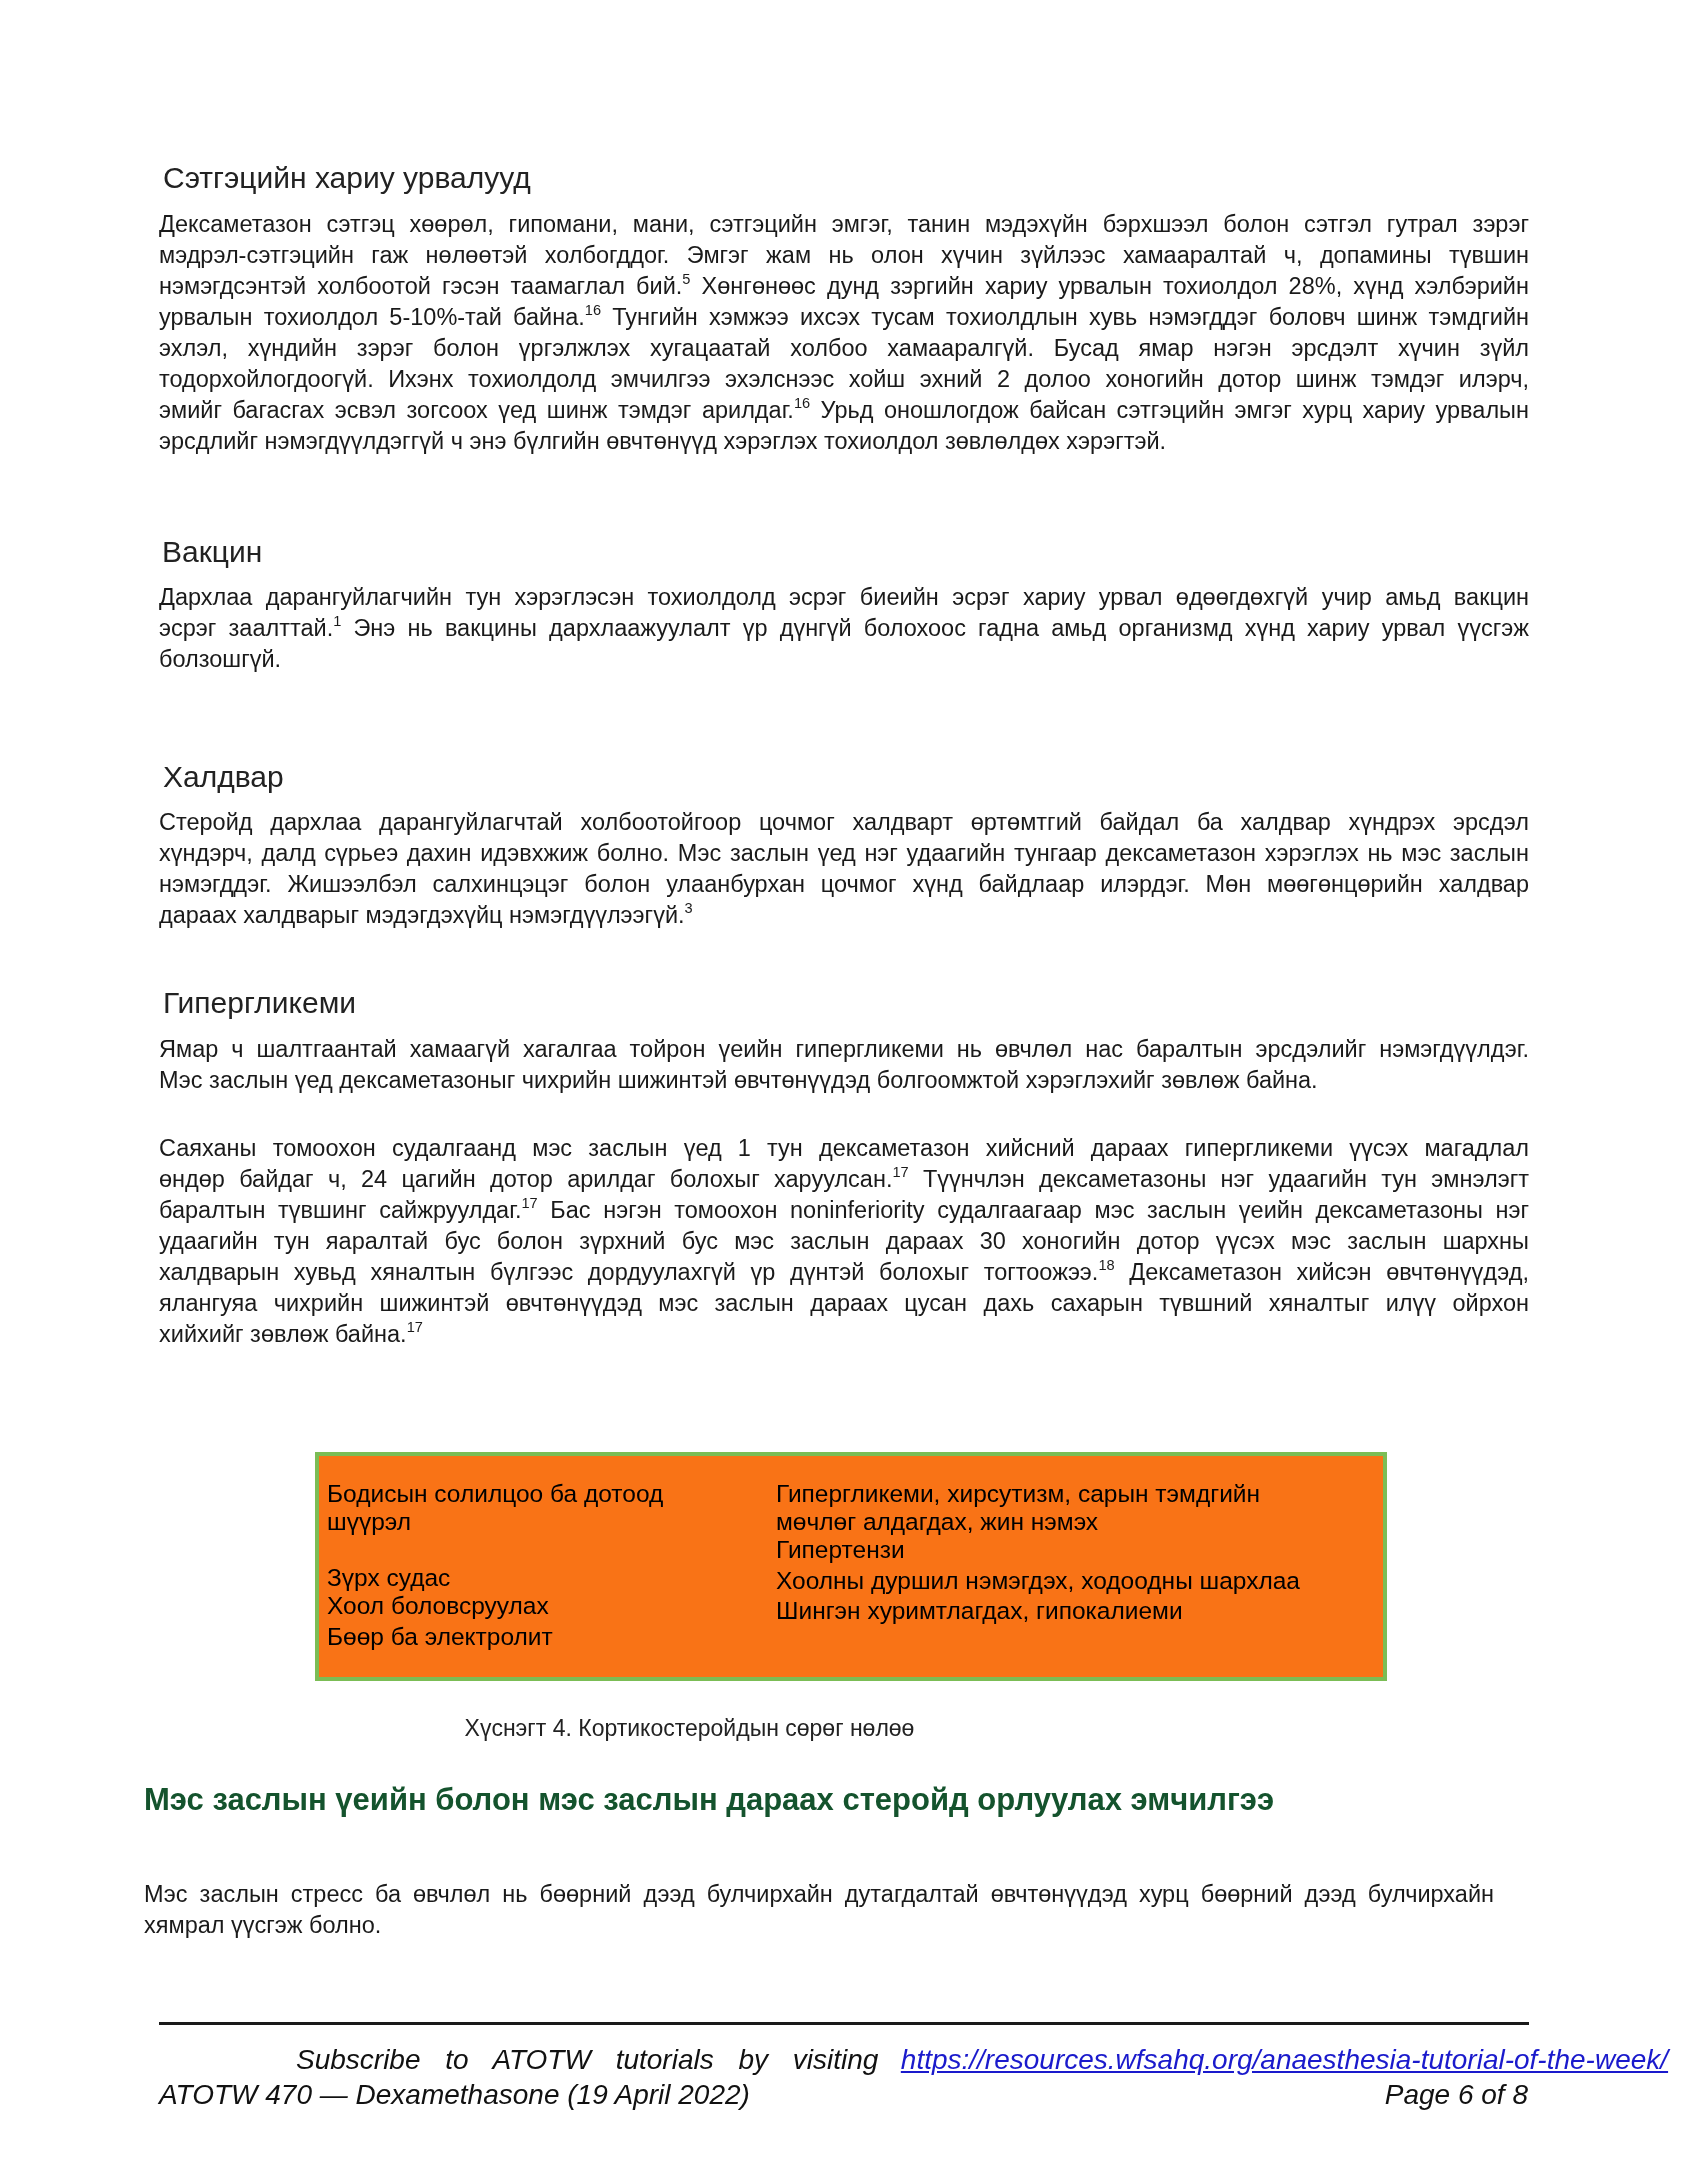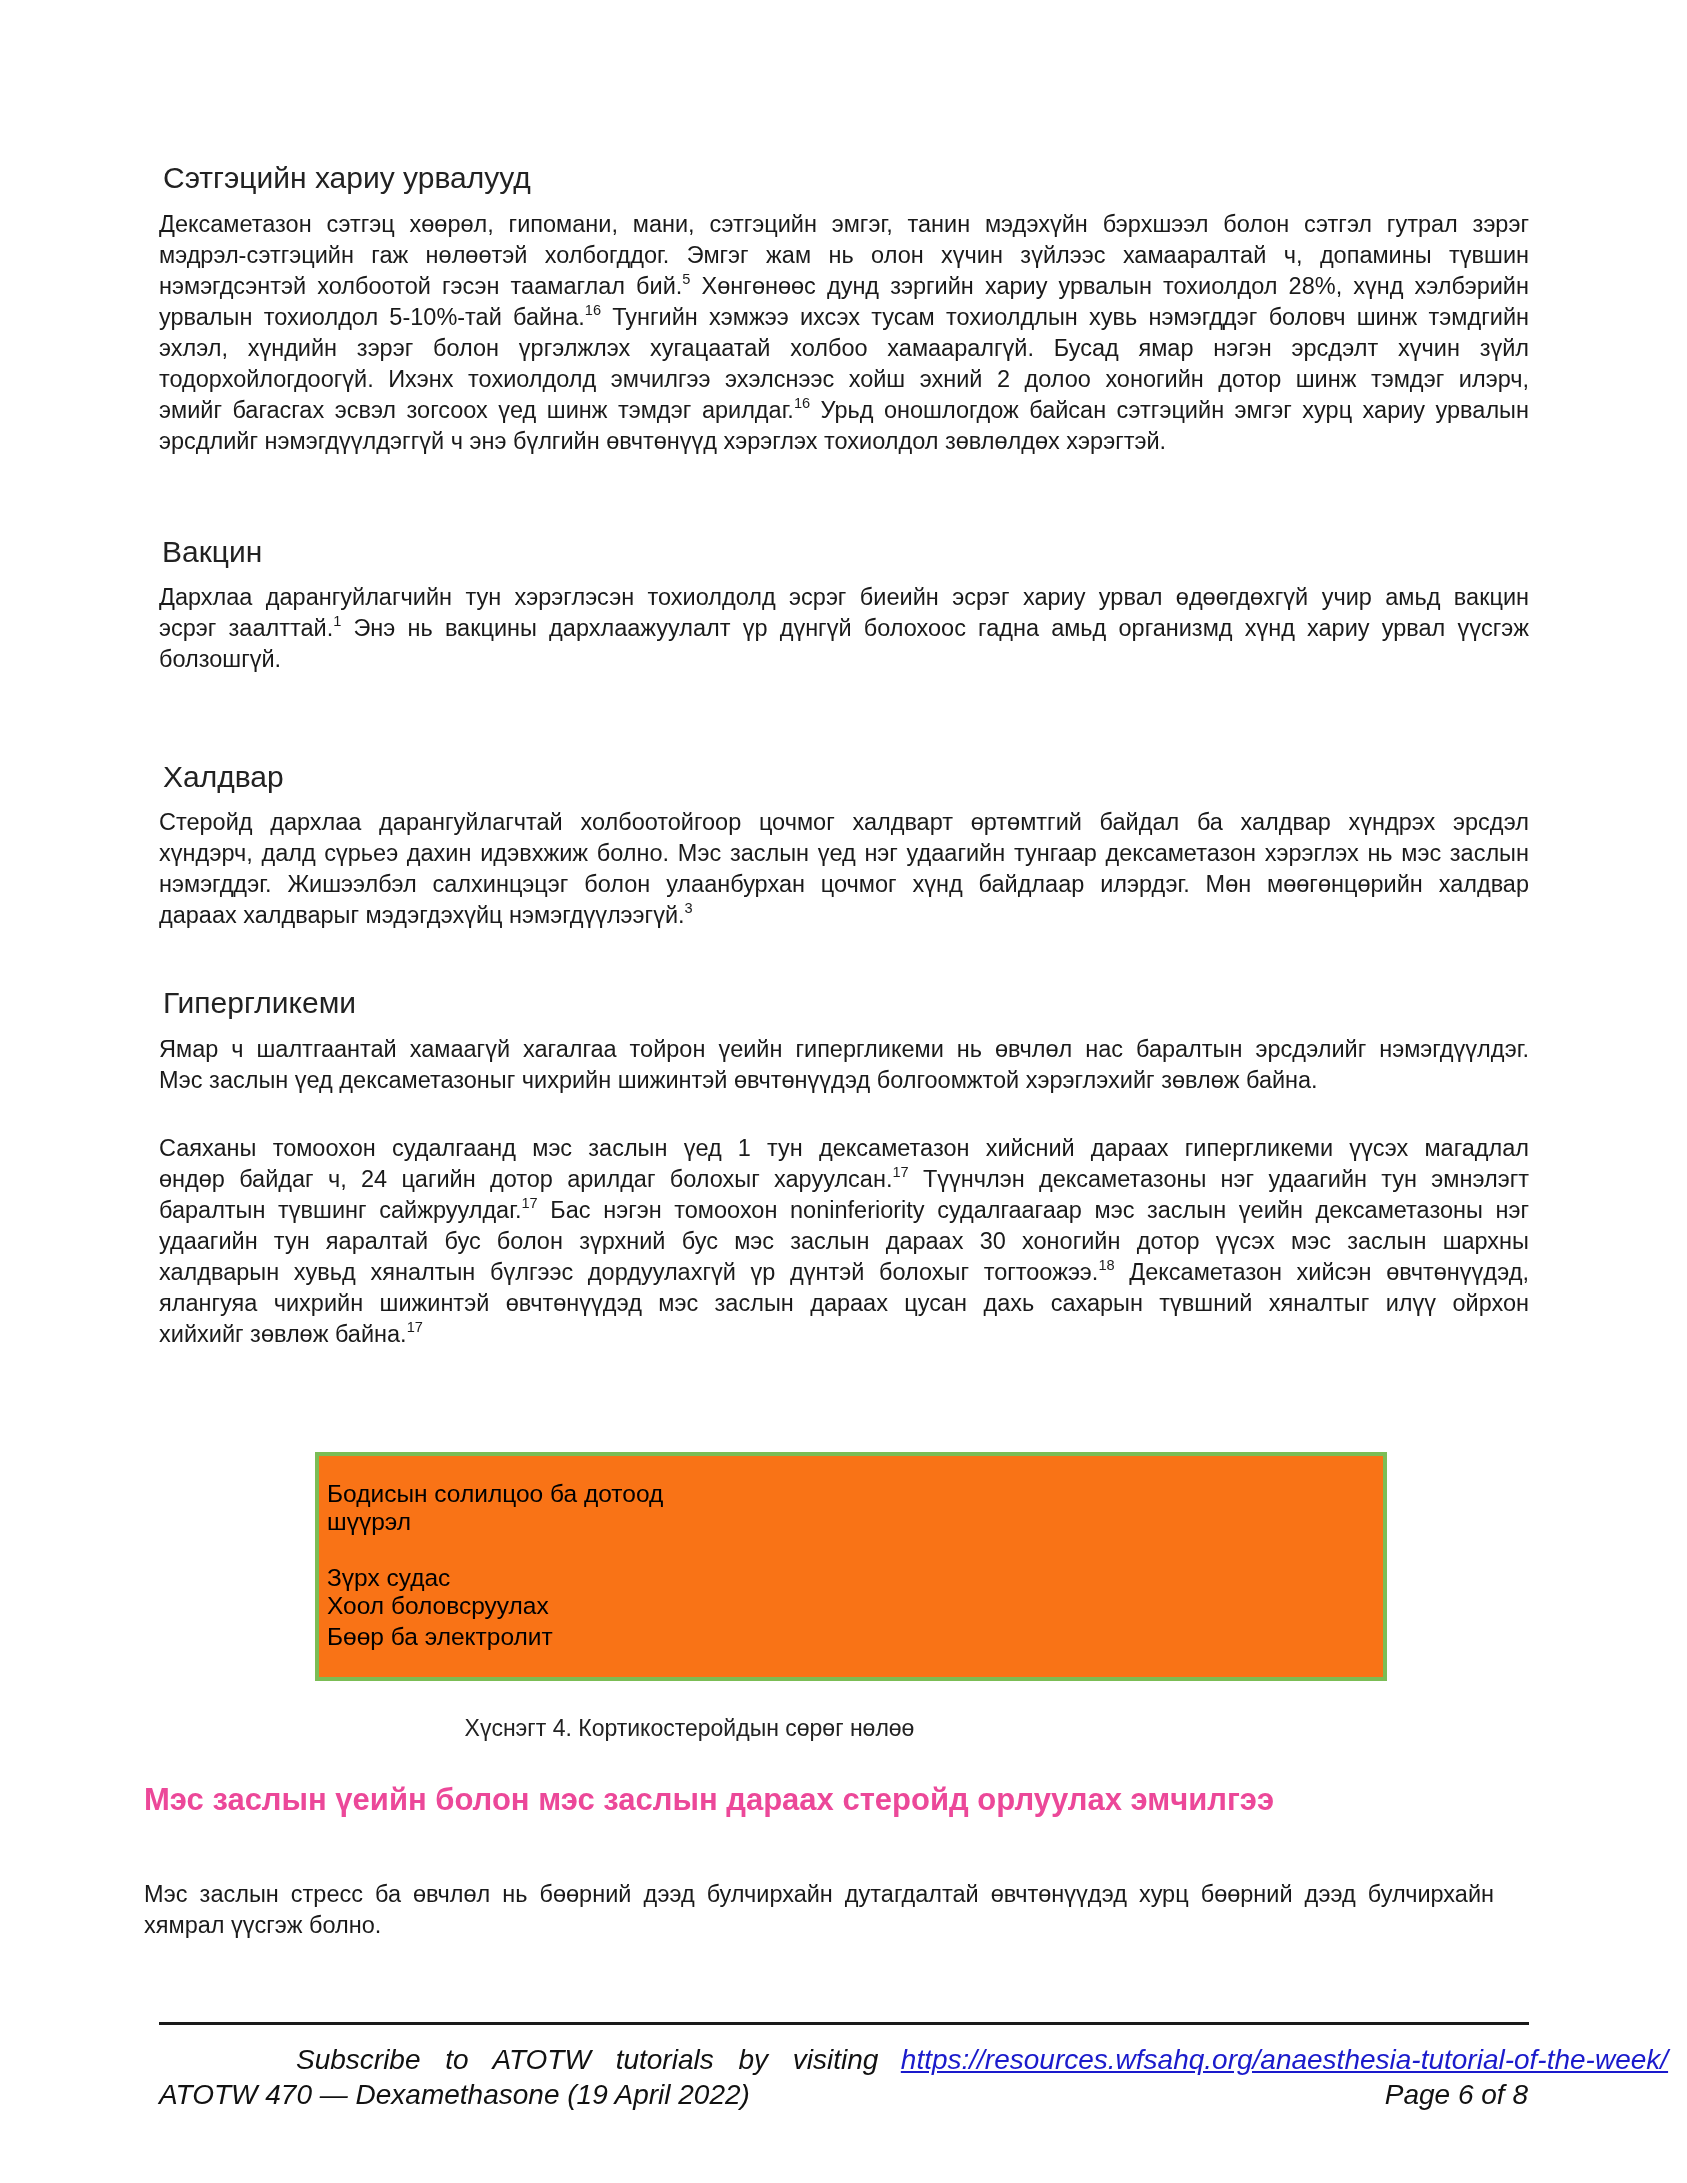--- a/index.html
+++ b/index.html
@@ -8,21 +8,21 @@
   .abs { position: absolute; }
   .h2 { font-size: 30px; font-weight: normal; color: #222; margin: 4px; white-space: nowrap; }
   .para { font-size: 23.5px; line-height: 31px; text-align: justify; margin: 0; color: #1a1a1a; }
   .para .ln { display: block; text-align: justify; text-align-last: justify; white-space: nowrap; }
   .para .ln.last { text-align-last: left; }
   sup { font-size: 14.6px; line-height: 0; vertical-align: super; position: relative; top: -1.3px; }
   .box { border: 4px solid #7bbd55; box-sizing: border-box; background: #f97316; }
   .box .col { position: absolute; font-size: 24.5px; line-height: 28px; color: #000; }
   .box .col .item { display: block; white-space: nowrap; }
   .caption { font-size: 23px; color: #222; text-align: center; white-space: nowrap; }
-  .h1b { font-size: 31px; font-weight: bold; color: #ec4899; white-space: nowrap; margin: 0; }
+  .h1b { font-size: 31px; font-weight: bold; color: #14532d; white-space: nowrap; margin: 0; }
   .rule { height: 2.6px; background: #1a1a1a; }
   .foot { font-size: 28px; color: #111; white-space: nowrap; font-style: italic; }
   .link { color: #1a1acc; text-decoration: underline; }
   .sub { word-spacing: 17px; }
 </style>
 </head>
 <body>
 
 <h2 class="abs h2" style="left:159px; top:157px;">Сэтгэцийн хариу урвалууд</h2>
 <div class="abs para" style="left:159px; top:209px; width:1370px;">
@@ -68,20 +68,27 @@
 
 <div class="abs box" style="left:315px; top:1452px; width:1072px; height:229px;">
   <div class="col" style="left:8px; top:24px;">
     <span class="item">Бодисын солилцоо ба дотоод</span>
     <span class="item">шүүрэл</span>
     <span class="item" style="height:28px;"></span>
     <span class="item">Зүрх судас</span>
     <span class="item">Хоол боловсруулах</span>
     <span class="item" style="margin-top:2.6px;">Бөөр ба электролит</span>
   </div>
+  <div class="col" style="left:457px; top:24px;">
+    <span class="item">Гипергликеми, хирсутизм, сарын тэмдгийн</span>
+    <span class="item">мөчлөг алдагдах, жин нэмэх</span>
+    <span class="item">Гипертензи</span>
+    <span class="item" style="margin-top:2.6px;">Хоолны дуршил нэмэгдэх, ходоодны шархлаа</span>
+    <span class="item" style="margin-top:2.6px;">Шингэн хуримтлагдах, гипокалиеми</span>
+  </div>
 </div>
 <div class="abs caption" style="left:0; width:1379px; top:1715px;">Хүснэгт 4. Кортикостеройдын сөрөг нөлөө</div>
 
 <h1 class="abs h1b" style="left:144px; top:1782px;">Мэс заслын үеийн болон мэс заслын дараах стеройд орлуулах эмчилгээ</h1>
 <div class="abs para" style="left:144px; top:1879px; width:1350px;">
     <span class="ln">Мэс заслын стресс ба өвчлөл нь бөөрний дээд булчирхайн дутагдалтай өвчтөнүүдэд хурц бөөрний дээд булчирхайн</span>
     <span class="ln last">хямрал үүсгэж болно.</span>
   </div>
 
 <div class="abs rule" style="left:159px; top:2022px; width:1370px;"></div>

